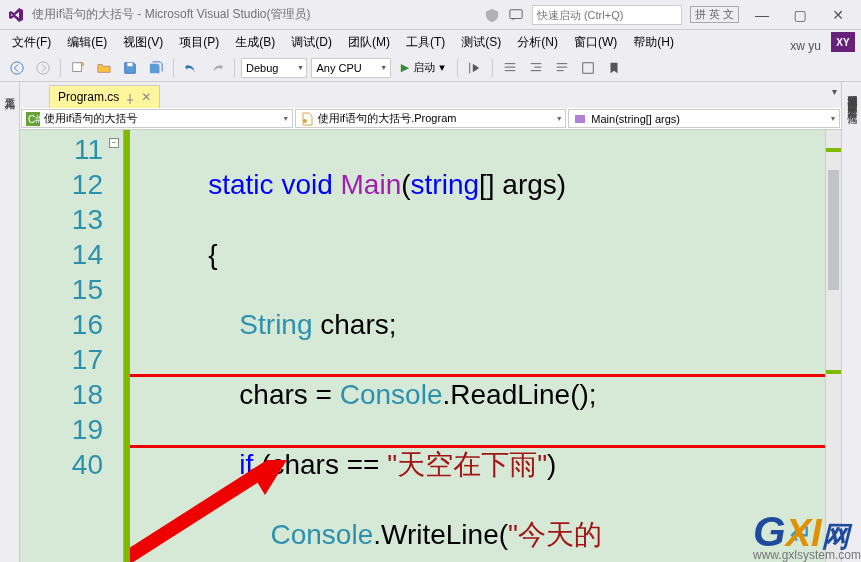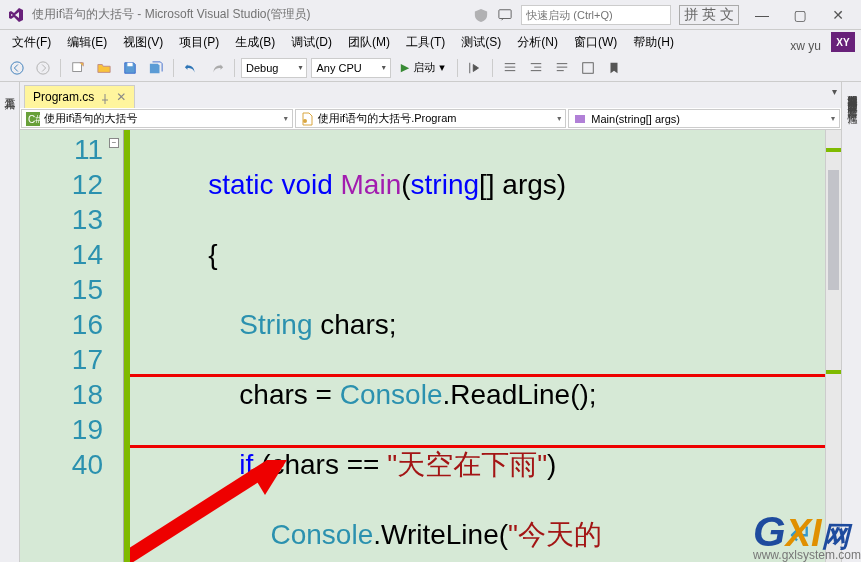--- a/index.html
+++ b/index.html
@@ -4,41 +4,41 @@
 <style>
 * { margin: 0; padding: 0; box-sizing: border-box; font-family: "Segoe UI", "Microsoft YaHei", sans-serif; }
 body { width: 861px; height: 562px; background: #fff; overflow: hidden; position: relative; }
 
 .titlebar { height: 30px; background: #eeeef2; display: flex; align-items: center; padding: 0 8px; gap: 8px; border-bottom: 1px solid #ccc; }
 .titlebar .vs-icon { width: 16px; height: 16px; }
 .titlebar .title { font-size: 12px; color: #737373; flex: 0 0 auto; }
 .titlebar .spacer { flex: 1; }
 .titlebar .tbtn { width: 16px; height: 16px; display: flex; align-items: center; justify-content: center; cursor: pointer; color: #555; }
 .titlebar .quicklaunch { width: 150px; height: 20px; border: 1px solid #ccc; font-size: 11px; padding: 0 4px; color: #666; }
-.titlebar .ime { border: 1px solid #aaa; padding: 0 4px; font-size: 14px; color: #666; }
+.titlebar .ime { border: 1px solid #aaa; padding: 0 4px; font-size: 11px; color: #666; }
 .titlebar .winbtn { width: 30px; height: 24px; display: flex; align-items: center; justify-content: center; cursor: pointer; color: #555; font-size: 14px; }
 
 .menubar { height: 24px; background: #eeeef2; display: flex; align-items: center; padding: 0 6px; gap: 4px; font-size: 12px; }
 .menubar .mitem { padding: 2px 6px; cursor: pointer; }
 .menubar .user { margin-left: auto; color: #555; padding: 0 6px; margin-top: 8px; }
 .menubar .badge { width: 24px; height: 20px; background: #68217a; color: #fff; font-size: 10px; font-weight: bold; display: flex; align-items: center; justify-content: center; }
 
 .toolbar { height: 28px; background: #eeeef2; display: flex; align-items: center; padding: 0 6px; gap: 4px; border-bottom: 1px solid #ccc; }
 .toolbar .tbtn2 { width: 22px; height: 22px; display: flex; align-items: center; justify-content: center; cursor: pointer; color: #555; }
 .toolbar .sep { width: 1px; height: 18px; background: #ccc; margin: 0 2px; }
 .toolbar .combo { height: 20px; border: 1px solid #ccc; background: #fff; font-size: 11px; padding: 0 4px; display: flex; align-items: center; gap: 20px; }
 .toolbar .combo .dd { font-size: 8px; color: #555; }
 .toolbar .start { display: flex; align-items: center; gap: 4px; padding: 0 6px; height: 20px; cursor: pointer; font-size: 11px; }
 .toolbar .start .play { color: #388a34; }
 
 .main { display: flex; height: calc(100% - 82px); }
 .leftpanel { width: 20px; background: #eeeef2; writing-mode: vertical-rl; text-orientation: upright; font-size: 11px; padding: 8px 2px; color: #444; border-right: 1px solid #ccc; }
 .editor-area { flex: 1; display: flex; flex-direction: column; background: #fff; }
 .tabstrip { height: 26px; background: #eeeef2; display: flex; align-items: flex-end; padding: 0 4px; position: relative; }
-.tab { background: #fff59d; padding: 4px 8px; font-size: 12px; display: flex; align-items: flex-end; gap: 6px; border: 1px solid #ccc; border-bottom: none; }
+.tab { background: #fff59d; padding: 4px 8px; font-size: 12px; display: flex; align-items: flex-end; gap: 6px; border: 1px solid #ccc; border-bottom: none; margin-left: 25px; }
 .tab .pin { width: 10px; height: 10px; color: #888; }
 .tab .close { color: #888; cursor: pointer; }
 
 .navbar { height: 22px; display: flex; border-bottom: 1px solid #ccc; }
 .navbar .ncombo { flex: 1; border: 1px solid #ccc; margin: 1px; font-size: 11px; display: flex; align-items: center; padding: 0 4px; gap: 4px; background: #fff; }
 .navbar .ncombo .dd { margin-left: auto; font-size: 8px; color: #666; }
 .navbar .nicon { width: 14px; height: 14px; }
 
 .code-wrap { flex: 1; display: flex; overflow: hidden; position: relative; }
 .gutter { width: 104px; background: #d6e9d6; text-align: right; padding-right: 20px; font-family: Consolas, monospace; font-size: 28px; color: #2b91af; line-height: 35px; padding-top: 2px; border-right: 1px solid #aaa; position: relative; }

